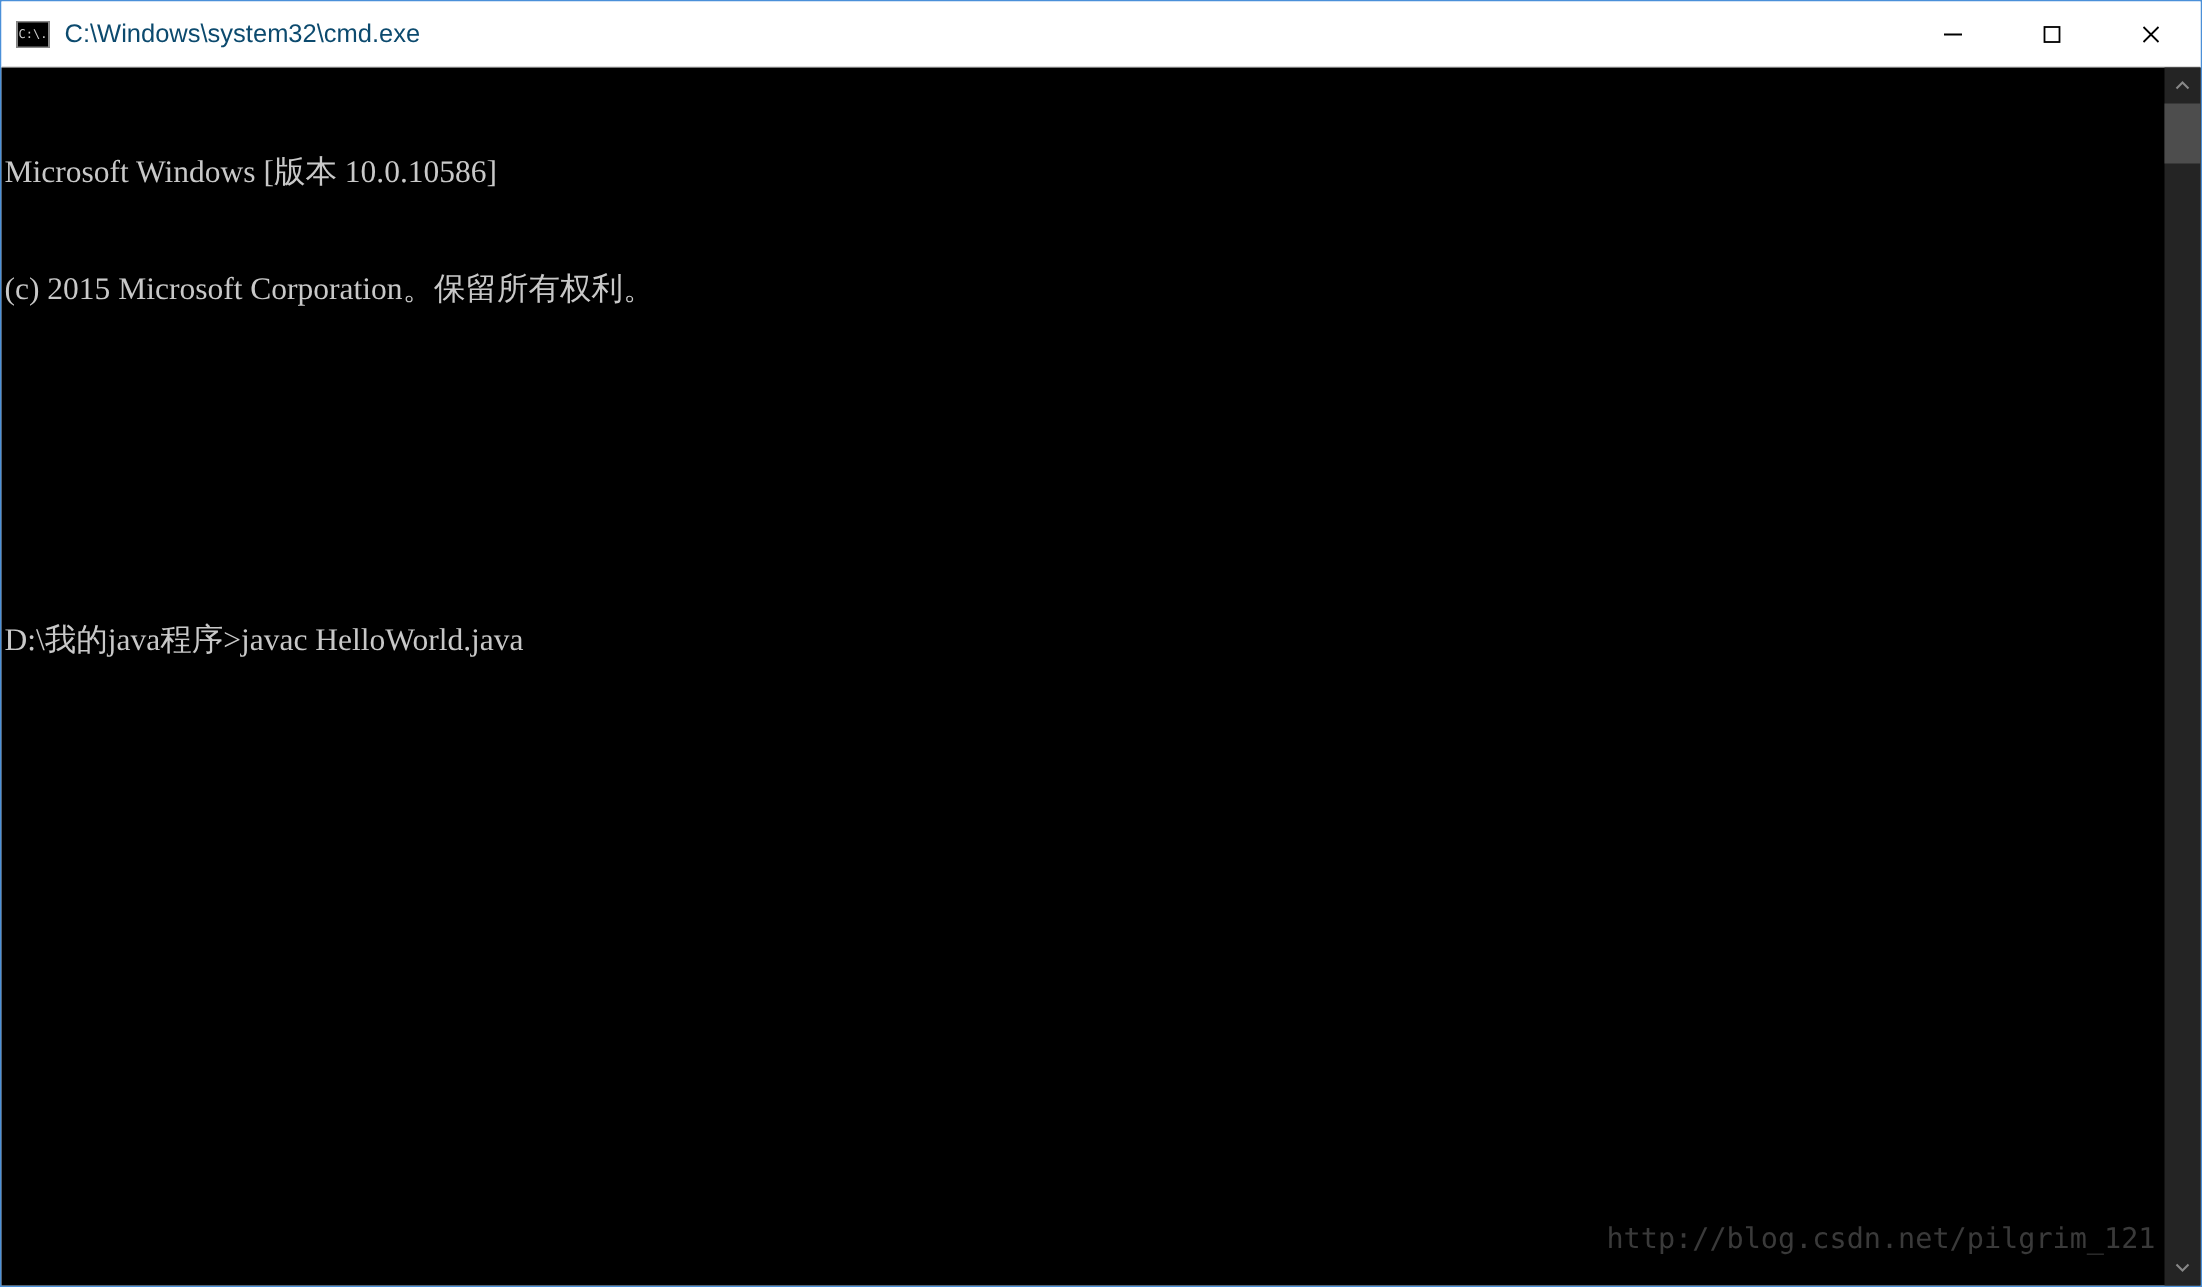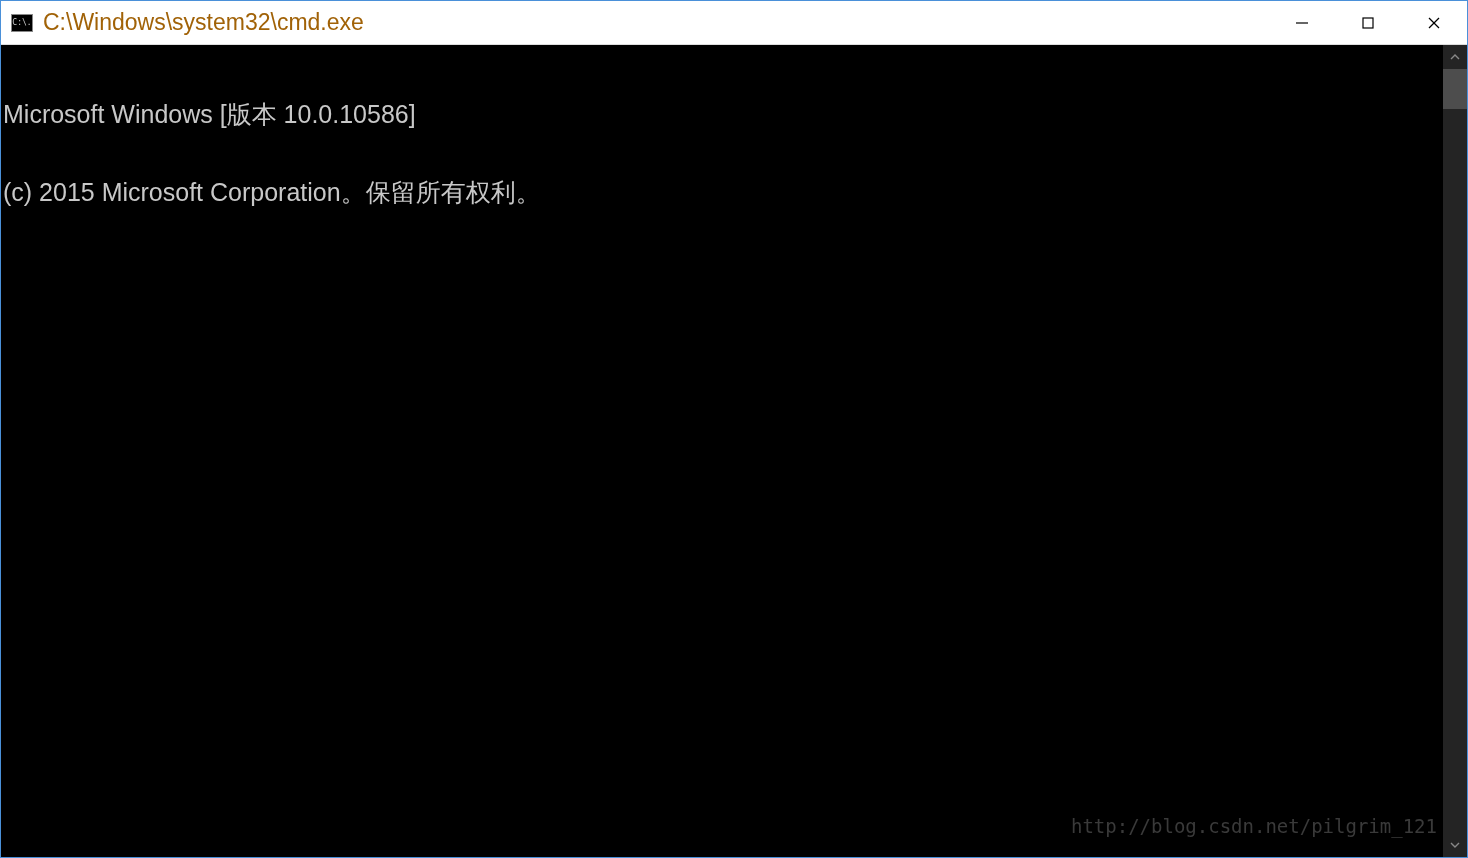--- a/index.html
+++ b/index.html
@@ -41,22 +41,22 @@
       margin-right: 10px;
       position: relative;
     }
     .titlebar-icon-text {
       color: #ccc;
       font-size: 8px;
       font-family: monospace;
       line-height: 1;
     }
     .titlebar-title {
-      font-size: 23px;
-      color: #a16207;
+      font-size: 17px;
+      color: #0c4a6e;
       flex: 1;
     }
     .titlebar-controls {
       display: flex;
       height: 100%;
     }
     .titlebar-btn {
       width: 66px;
       height: 100%;
       display: flex;
@@ -70,22 +70,22 @@
     }
     .console-area {
       flex: 1;
       background: #000;
       position: relative;
       display: flex;
     }
     .console-content {
       flex: 1;
       padding: 4px 0 0 2px;
-      font-family: Liberation Sans, sans-serif;
-      font-size: 25px;
+      font-family: Liberation Serif, serif;
+      font-size: 21px;
       line-height: 26px;
       color: #c8c8c8;
       white-space: pre;
       overflow: hidden;
     }
     .console-line {
       display: block;
     }
     .scrollbar {
       width: 24px;
@@ -151,20 +151,21 @@
       </div>
     </div>
   </div>
   <div class="console-area">
     <div class="console-content">
       <span class="console-line">Microsoft Windows [版本 10.0.10586]</span>
       <span class="console-line">(c) 2015 Microsoft Corporation。保留所有权利。</span>
       <span class="console-line"></span>
       <span class="console-line"></span>
       <span class="console-line"></span>
+      <span class="console-line">D:\我的java程序&gt;javac HelloWorld.java</span>
       <span class="console-line"></span>
     </div>
     <div class="scrollbar">
       <div class="scroll-arrow">
         <svg viewBox="0 0 10 10">
             <path d="M1 7 L5 3 L9 7" fill="none" stroke="#888" stroke-width="1.4"></path>
           </svg>
       </div>
       <div class="scroll-thumb"></div>
       <div class="scroll-arrow" style="position:absolute;bottom:0;">

